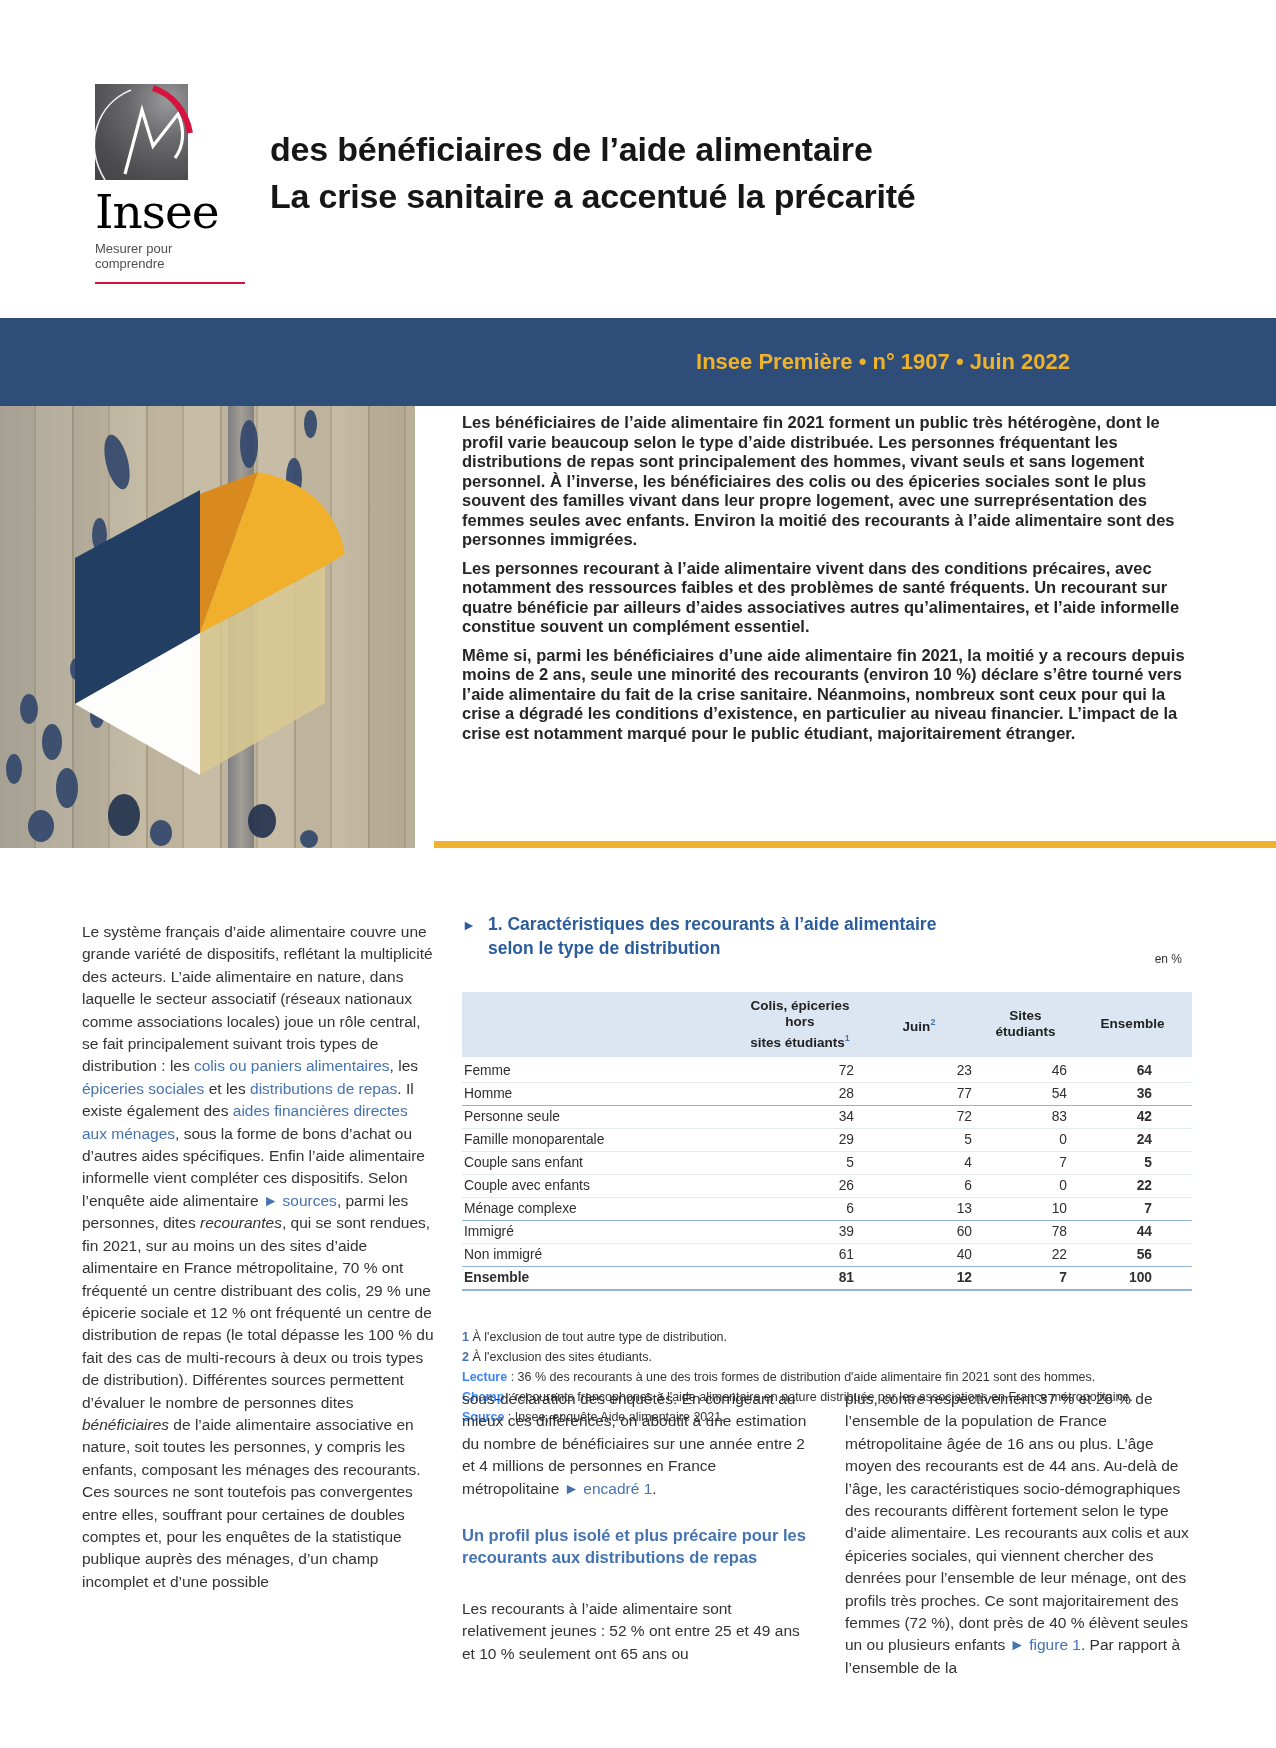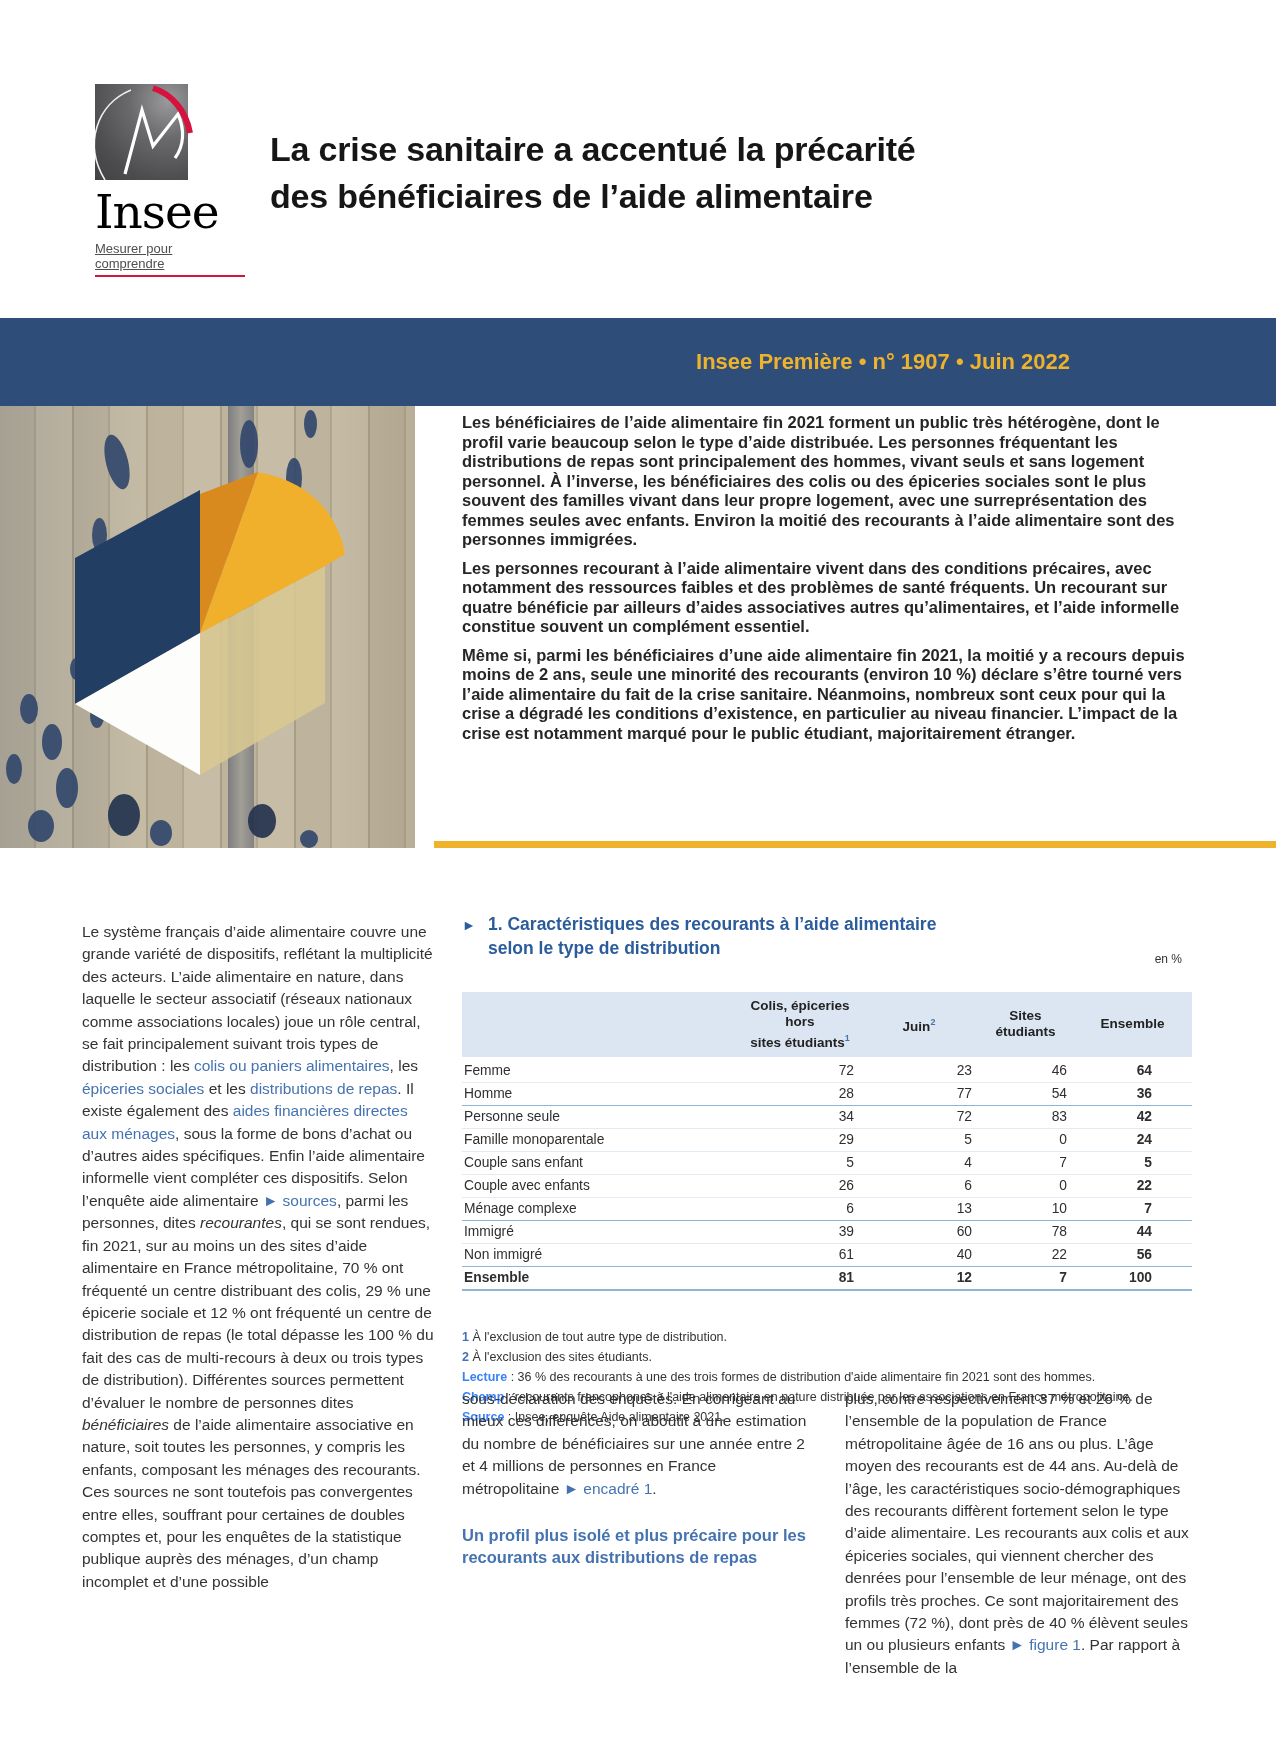--- a/index.html
+++ b/index.html
@@ -6,22 +6,22 @@
   .page{position:relative;width:1276px;height:1748px;background:#ffffff;margin:0 auto;
         font-family:"Liberation Sans",sans-serif;overflow:hidden;}
 
   
   .logo{position:absolute;left:95px;top:84px;width:150px;}
   .logo-mark{position:relative;width:93px;height:96px;
      background:radial-gradient(circle at 78% 18%, #9a9a9c 0%, #6a6a6c 35%, #4c4c4e 75%, #424244 100%);}
   .logo-mark svg{position:absolute;left:0;top:0;overflow:visible;}
   .logo-word{font-family:"DejaVu Serif","Liberation Serif",serif;font-size:47px;color:#000000;
      line-height:1;margin-top:8px;letter-spacing:-1px;}
-  .logo-tag{font-size:13px;color:#4f4f51;margin-top:6px;padding-bottom:4px;
-     border-bottom:2px solid #d6123f;display:inline-block;text-decoration:underline;}
+  .logo-tag{font-size:13px;color:#4f4f51;margin-top:6px;padding-bottom:11px;
+     border-bottom:2px solid #d6123f;display:inline-block;}
   .page-title{position:absolute;left:270px;top:126px;width:830px;
      font-size:34px;font-weight:700;color:#161616;line-height:47px;letter-spacing:-.2px;}
 
   
   .banner{position:absolute;left:0;top:318px;width:1276px;height:88px;background:#2e4d78;}
   .banner-text{position:absolute;right:206px;top:0;height:88px;line-height:88px;
      font-size:22px;font-weight:700;color:#efb22d;}
 
   
   .photo{position:absolute;left:0;top:406px;width:415px;height:442px;overflow:hidden;
@@ -85,22 +85,22 @@
       <svg width="93" height="96" viewBox="0 0 93 96">
         <path d="M36,6 C2,20 -12,60 10,96" fill="none" stroke="#ffffff" stroke-width="1.6" opacity="0.9"></path>
         <path d="M30,90 L47,26 L58,62 L83,30 C90,46 89,62 80,74" fill="none" stroke="#ffffff" stroke-width="3.2"></path>
         <path d="M58,4 C77,10 91,27 95,49" fill="none" stroke="#d6123f" stroke-width="6"></path>
       </svg>
     </div>
     <div class="logo-word">Insee</div>
     <div class="logo-tag">Mesurer pour comprendre</div>
   </div>
   <div class="page-title">
+    <div>des bénéficiaires de l’aide alimentaire</div>
     <div>La crise sanitaire a accentué la précarité</div>
-    <div>des bénéficiaires de l’aide alimentaire</div>
   </div>
 
   <div class="banner">
     <span class="banner-text">Insee Première • n° 1907 • Juin 2022</span>
   </div>
 
   <div class="photo">
     <div class="street-strip"></div>
     <div class="ped" style="left:106px;top:28px;width:22px;height:56px;transform:rotate(-14deg);"></div>
     <div class="ped" style="left:92px;top:112px;width:15px;height:34px;"></div>
@@ -243,19 +243,20 @@
         <div><span class="note-sup">2</span> À l'exclusion des sites étudiants.</div>
         <div><span class="note-bold">Lecture</span> : 36 % des recourants à une des trois formes de distribution d'aide alimentaire fin 2021 sont des hommes.</div>
         <div><span class="note-bold">Champ</span> : recourants francophones à l'aide alimentaire en nature distribuée par les associations en France métropolitaine.</div>
         <div><span class="note-bold">Source</span> : Insee, enquête Aide alimentaire 2021.</div>
       </div>
   </div>
 
   <div class="col2 bodytext">
     <p style="margin:0"><span>sous-déclaration des enquêtés. En corrigeant au mieux ces différences, on aboutit à une estimation du nombre de bénéficiaires sur une année entre 2 et 4 millions de personnes en France métropolitaine </span><span class="run-link">► encadré 1</span><span>.</span></p>
     <div class="crosshead">Un profil plus isolé et plus précaire pour les recourants aux distributions de repas</div>
+    <p class="after-head" style="margin-bottom:0">Les recourants à l’aide alimentaire sont relativement jeunes : 52 % ont entre 25 et 49 ans et 10 % seulement ont 65 ans ou</p>
   </div>
 
   <div class="col3 bodytext">
     <p style="margin:0"><span>plus, contre respectivement 37 % et 26 % de l’ensemble de la population de France métropolitaine âgée de 16 ans ou plus. L’âge moyen des recourants est de 44 ans. Au-delà de l’âge, les caractéristiques socio-démographiques des recourants diffèrent fortement selon le type d’aide alimentaire. Les recourants aux colis et aux épiceries sociales, qui viennent chercher des denrées pour l’ensemble de leur ménage, ont des profils très proches. Ce sont majoritairement des femmes (72 %), dont près de 40 % élèvent seules un ou plusieurs enfants </span><span class="run-link">► figure 1</span><span>. Par rapport à l’ensemble de la</span></p>
   </div>
 
 </div>
 
 </body></html>

